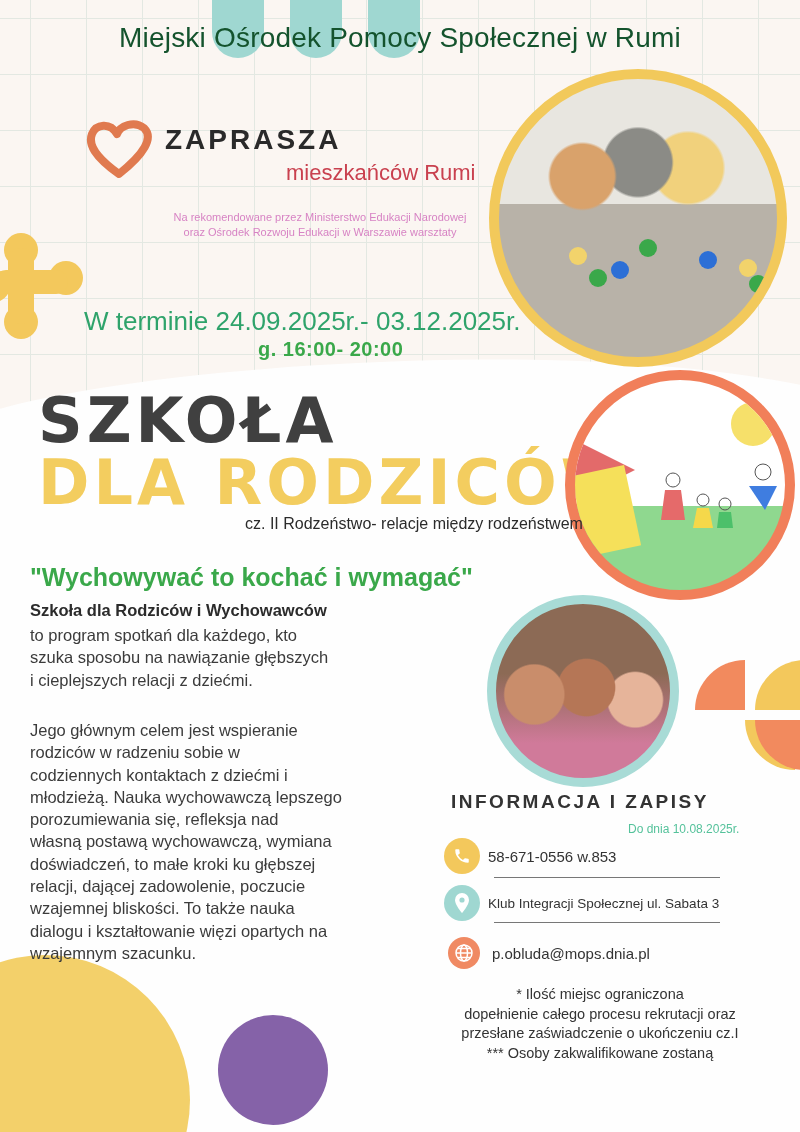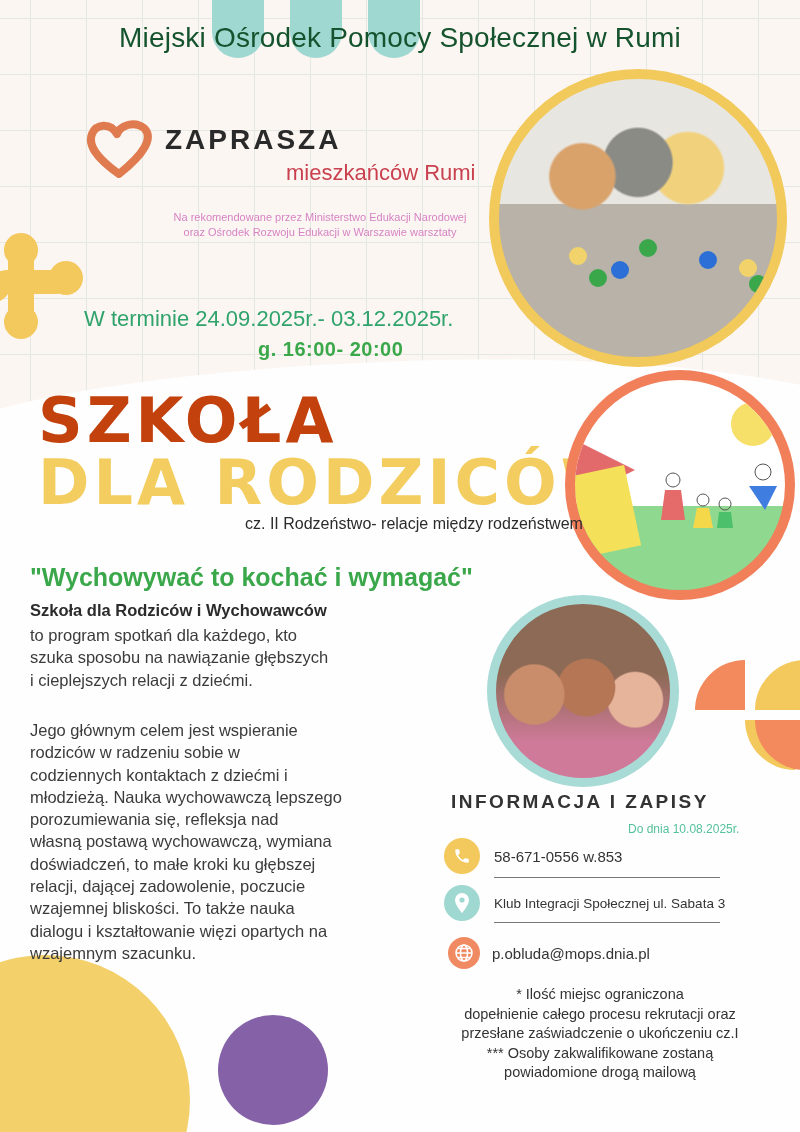--- a/index.html
+++ b/index.html
@@ -10,43 +10,43 @@
   .white-blob { position: absolute; left: -60px; top: 360px; width: 1000px; height: 900px; background: #fefefe; border-radius: 48% 52% 0 0 / 8% 12% 0 0; transform: rotate(-2deg); }
   .white-lower { position: absolute; left: 0; top: 520px; width: 800px; height: 612px; background: #fefefe; }
   .teal-deco { position: absolute; left: 212px; top: -20px; width: 210px; height: 80px; }
   .teal-deco span { position: absolute; top: 0; width: 52px; height: 78px; background: #9fd7d1; border-radius: 0 0 26px 26px; }
   .header-title { position: absolute; left: 0; top: 22px; width: 800px; text-align: center; font-size: 28px; color: #14532d; letter-spacing: 0.2px; }
   .heart { position: absolute; left: 84px; top: 118px; width: 70px; height: 62px; }
   .zaprasza { position: absolute; left: 165px; top: 124px; font-size: 28px; font-weight: bold; letter-spacing: 3px; color: #2a2a2a; }
   .mieszk { position: absolute; left: 268px; top: 160px; font-size: 22px; color: #c9414f; margin-left: 18px; }
   .rekom { position: absolute; left: 150px; top: 210px; width: 340px; text-align: center; font-size: 11px; line-height: 15px; color: #d783c4; }
   .plus-deco { position: absolute; left: -6px; top: 218px; width: 92px; height: 122px; }
-  .termin { position: absolute; left: 84px; top: 306px; font-size: 22px; color: #2fa36b; }
+  .termin { position: absolute; left: 84px; top: 306px; font-size: 26px; color: #2fa36b; }
   .godz { position: absolute; left: 258px; top: 338px; font-size: 20px; font-weight: bold; color: #3aa84a; letter-spacing: 0.5px; }
   .photo-ring { position: absolute; border-radius: 50%; overflow: hidden; box-sizing: border-box; }
   .photo1 { left: 489px; top: 69px; width: 298px; height: 298px; border: 10px solid #f2c95b; background: radial-gradient(circle at 30% 35%, #d9a26b 0 12%, transparent 13%), radial-gradient(circle at 50% 30%, #8b8b86 0 14%, transparent 15%), radial-gradient(circle at 68% 32%, #f1d17c 0 13%, transparent 14%), linear-gradient(#e8e6e0 0 45%, #b8b2a8 45% 100%); }
   .photo1 .ball { position: absolute; width: 18px; height: 18px; border-radius: 50%; }
   .photo2 { left: 565px; top: 370px; width: 230px; height: 230px; border: 10px solid #f17f5a; background: linear-gradient(#ffffff 0 60%, #8fd88f 60% 100%); }
   .photo3 { left: 487px; top: 595px; width: 192px; height: 192px; border: 9px solid #a8dbd6; background: radial-gradient(circle at 22% 52%, #c98d6b 0 18%, transparent 19%), radial-gradient(circle at 52% 48%, #b57656 0 22%, transparent 23%), radial-gradient(circle at 80% 55%, #e6b49a 0 16%, transparent 17%), linear-gradient(#8c6a55 0 40%, #d07a9a 80% 100%); }
-  .szkola { position: absolute; left: 38px; top: 384px; font-size: 62px; font-weight: bold; color: #c2410c; letter-spacing: 4px; font-family: "DejaVu Sans", sans-serif; }
+  .szkola { position: absolute; left: 38px; top: 384px; font-size: 62px; font-weight: bold; color: #404040; letter-spacing: 4px; font-family: "DejaVu Sans", sans-serif; }
   .dla { position: absolute; left: 38px; top: 446px; font-size: 62px; font-weight: bold; color: #f3cd5f; letter-spacing: 4px; font-family: "DejaVu Sans", sans-serif; }
   .czesc { position: absolute; left: 245px; top: 515px; font-size: 16px; color: #2b2b2b; }
   .motto { position: absolute; left: 30px; top: 563px; font-size: 25px; font-weight: bold; color: #3aa84a; }
   .body-bold { position: absolute; left: 30px; top: 601px; font-size: 16.5px; font-weight: bold; color: #2b2b2b; }
   .para { position: absolute; left: 30px; width: 400px; font-size: 16.5px; line-height: 22.3px; color: #3b3b3b; }
   .para1 { top: 624px; }
   .para2 { top: 719px; }
   .yellow-circle { position: absolute; left: -100px; top: 955px; width: 290px; height: 290px; border-radius: 50%; background: #f3d06a; }
   .purple-circle { position: absolute; left: 218px; top: 1015px; width: 110px; height: 110px; border-radius: 50%; background: #8562a8; }
   .ss-deco { position: absolute; left: 695px; top: 660px; width: 110px; height: 118px; }
   .info-title { position: absolute; left: 451px; top: 791px; font-size: 19px; font-weight: bold; letter-spacing: 2.5px; color: #333; }
   .deadline { position: absolute; left: 628px; top: 822px; font-size: 12px; color: #55c29b; }
   .contact { position: absolute; left: 444px; display: flex; align-items: center; }
   .contact .ic { width: 36px; height: 36px; border-radius: 50%; display: flex; align-items: center; justify-content: center; }
-  .contact .txt { margin-left: 14px; font-size: 15px; color: #333; }
+  .contact .txt { margin-left: 8px; font-size: 15px; color: #333; }
   .c1 { top: 838px; } .c1 .ic { background: #f3c85c; }
   .c2 { top: 885px; } .c2 .ic { background: #9fd7d1; }
   .c3 { top: 937px; } .c3 .ic { background: #f08a63; width: 32px; height: 32px; margin-left: 4px; }
   .c2 .txt { font-size: 13.5px; }
   .c3 .txt { margin-left: 12px; }
   .rule { position: absolute; left: 494px; width: 226px; height: 1px; background: #777; }
   .notes { position: absolute; left: 400px; top: 985px; width: 400px; text-align: center; font-size: 14.5px; line-height: 19.5px; color: #333; }
 </style>
 </head>
 <body>
@@ -187,14 +187,13 @@
       </svg>
   </span>
   <span class="txt">p.obluda@mops.dnia.pl</span>
 </div>
 
 <div class="notes">
   <div>* Ilość miejsc ograniczona</div>
   <div>dopełnienie całego procesu rekrutacji oraz</div>
   <div>przesłane zaświadczenie o ukończeniu cz.I</div>
   <div>*** Osoby zakwalifikowane zostaną</div>
-  <div>powiadomione drogą mailową</div>
 </div>
 
 </body></html>

